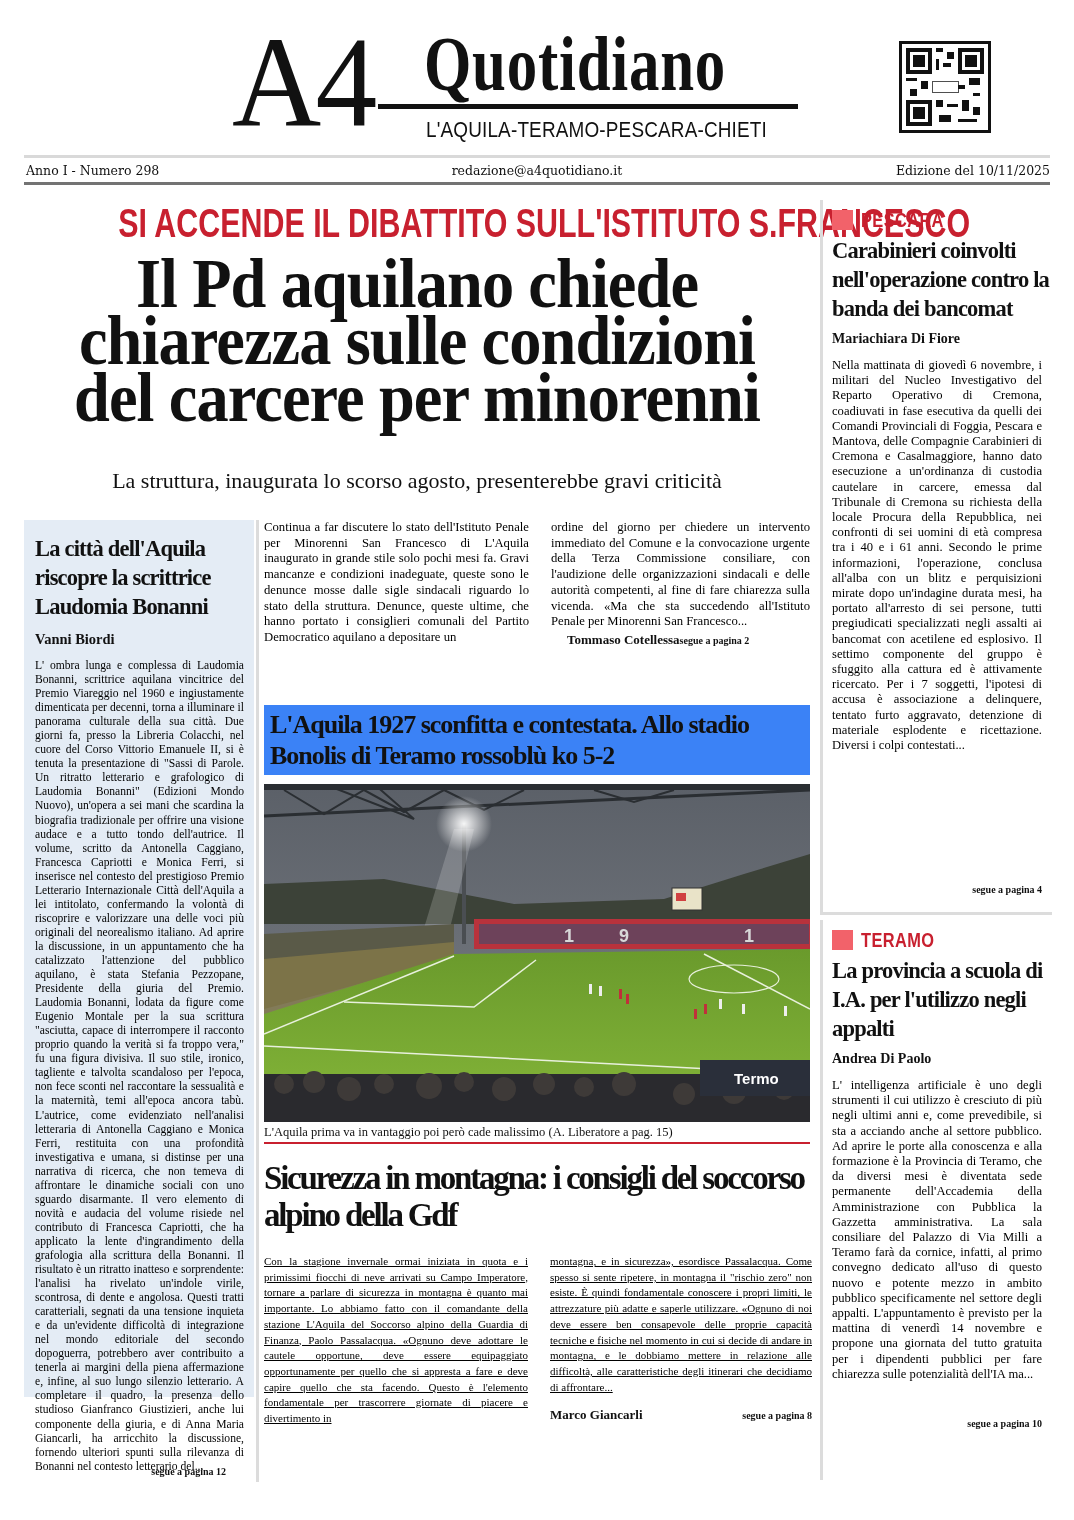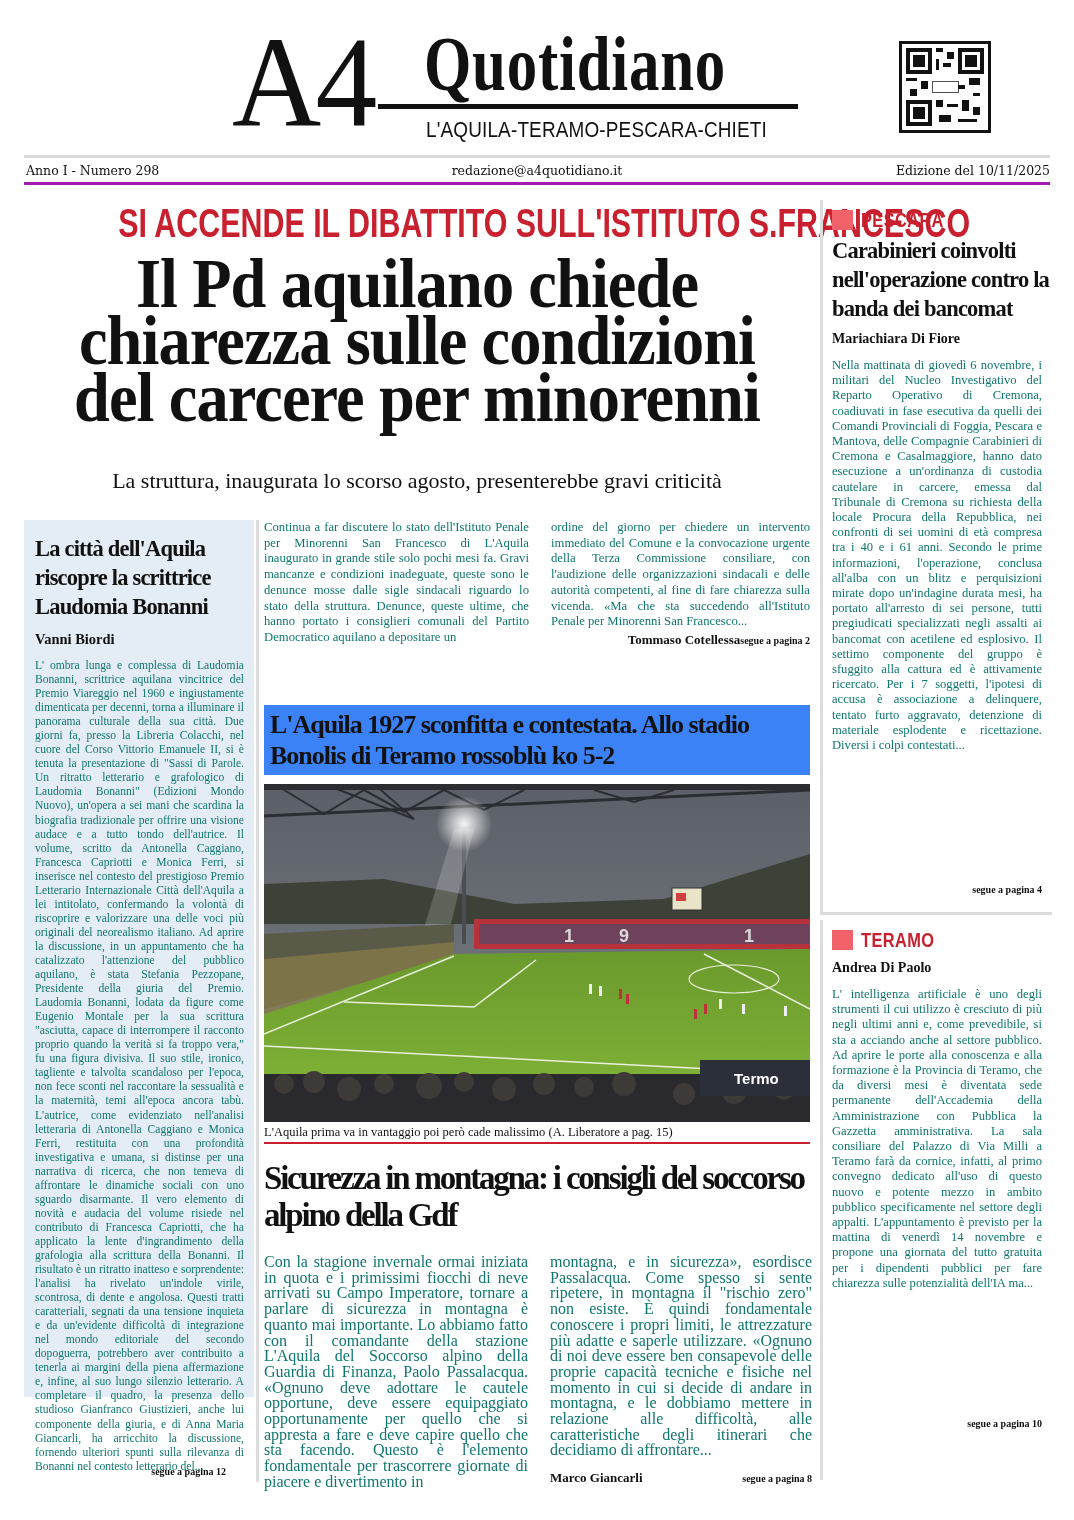--- a/index.html
+++ b/index.html
@@ -8,62 +8,62 @@
 
   
   .masthead { position: absolute; left: 0; top: 8px; width: 924px; height: 150px; }
   .logo-a4 { position: absolute; left: 232px; top: 14px; font-family: "Liberation Serif", serif; font-size: 130px; line-height: 120px; letter-spacing: -6px; transform: scaleX(0.95); transform-origin: left; color: #111; }
   .logo-name { position: absolute; left: 424px; top: 16px; font-family: "Liberation Serif", serif; font-weight: bold; font-size: 78px; line-height: 80px; transform: scaleX(0.78); transform-origin: left; letter-spacing: 1px; color: #111; }
   .logo-rule { position: absolute; left: 378px; top: 96px; width: 420px; height: 5px; background: #111; }
   .logo-regions { position: absolute; left: 426px; top: 108px; font-family: "Liberation Sans", sans-serif; font-size: 22px; line-height: 28px; transform: scaleX(0.86); transform-origin: left; color: #111; letter-spacing: 0.2px; }
   .qr { position: absolute; left: 899px; top: 33px; width: 92px; height: 92px; border: 3px solid #111; background: #fff; padding: 4px; }
   .qr svg { width: 100%; height: 100%; display: block; }
 
-  .meta-bar { position: absolute; left: 24px; top: 155px; width: 1026px; height: 30px; border-top: 3px solid #d9d9d9; border-bottom: 3px solid #a21caf; font-family: "DejaVu Serif", serif; font-size: 12.5px; }
+  .meta-bar { position: absolute; left: 24px; top: 155px; width: 1026px; height: 30px; border-top: 3px solid #d9d9d9; border-bottom: 3px solid #737373; font-family: "DejaVu Serif", serif; font-size: 12.5px; }
   .meta-bar span { position: absolute; top: 5px; }
   .meta-left { left: 2px; }
   .meta-center { left: 0; right: 0; text-align: center; }
   .meta-right { right: 0; }
 
   
   .kicker { position: absolute; left: 24px; top: 200px; width: 786px; text-align: center; color: #c8202f; font-family: "Liberation Sans", sans-serif; font-weight: bold; font-size: 40px; line-height: 46px; transform: scaleX(0.76); transform-origin: center; white-space: nowrap; }
   .headline { position: absolute; left: 24px; top: 255px; width: 786px; text-align: center; font-family: "Liberation Serif", serif; font-weight: bold; font-size: 70px; line-height: 57px; letter-spacing: -1px; }
   .headline div { transform: scaleX(0.92); transform-origin: center; white-space: nowrap; }
   .subhead { position: absolute; left: 24px; top: 467px; width: 786px; text-align: center; font-family: "Liberation Serif", serif; font-size: 22px; line-height: 28px; }
 
   
   .left-col { position: absolute; left: 24px; top: 520px; width: 230px; height: 877px; background: #e4ecf5; padding: 14px 10px 0 11px; }
   .left-col .title { font-family: "Liberation Serif", serif; font-weight: bold; font-size: 22.5px; line-height: 29px; letter-spacing: -0.8px; }
   .byline { font-family: "Liberation Serif", serif; font-weight: bold; font-size: 14.5px; margin-top: 10px; }
-  .body-text { font-family: "Liberation Serif", serif; font-size: 11.6px; line-height: 14.05px; text-align: justify; color: #0f766e; }
+  .body-text { font-family: "Liberation Serif", serif; font-size: 11.6px; line-height: 14.05px; text-align: justify; color: #000000; }
   .left-col .body-text { margin-top: 11px; }
   .segue { font-family: "Liberation Serif", serif; font-weight: bold; font-size: 10px; text-align: right; }
   .left-col .segue { position: absolute; right: 28px; top: 946px; }
 
   .vline { position: absolute; width: 3px; background: #dcdcdc; }
 
   
   .mid-a { position: absolute; left: 264px; top: 520px; width: 546px; }
   .mid-a .c1 { position: absolute; left: 0; top: 0; width: 265px; }
   .mid-a .c2 { position: absolute; left: 287px; top: 0; width: 259px; }
   .mid-a .body-text { font-size: 12.7px; line-height: 15.7px; }
-  .mid-a .foot { display: flex; justify-content: flex-end; align-items: baseline; margin-top: 2px; margin-left: 16px; }
+  .mid-a .foot { display: flex; justify-content: flex-start; align-items: baseline; margin-top: 2px; margin-left: 16px; }
   .mid-a .byline { margin-top: 0; font-size: 13px; }
 
   
   .sport-head { position: absolute; left: 264px; top: 705px; width: 546px; height: 70px; background: #3b82f6; padding: 4px 6px; font-family: "Liberation Serif", serif; font-weight: bold; font-size: 26px; line-height: 31px; letter-spacing: -1px; }
   .photo { position: absolute; left: 264px; top: 784px; width: 546px; height: 338px; overflow: hidden; background: #4a5058; }
   .photo svg { width: 100%; height: 100%; display: block; }
   .caption { position: absolute; left: 264px; top: 1124px; width: 546px; font-family: "Liberation Serif", serif; font-size: 12.5px; line-height: 16px; border-bottom: 2px solid #c8202f; padding-bottom: 2px; }
 
   
   .mtn-head { position: absolute; left: 264px; top: 1160px; width: 546px; font-family: "Liberation Serif", serif; font-weight: bold; font-size: 33px; line-height: 37px; letter-spacing: -2.2px; }
   .mtn-c1 { position: absolute; left: 264px; top: 1254px; width: 264px; }
   .mtn-c2 { position: absolute; left: 550px; top: 1254px; width: 262px; }
-  .mtn-c1 .body-text, .mtn-c2 .body-text { font-size: 16px; line-height: 15.7px; }
+  .mtn-c1 .body-text, .mtn-c2 .body-text { font-size: 11px; line-height: 15.7px; text-decoration: underline; }
   .mtn-c2 .foot { display: flex; justify-content: space-between; align-items: baseline; margin-top: 12px; }
   .mtn-c2 .byline { margin-top: 0; font-size: 13px; }
 
   
   .right-box { position: absolute; left: 820px; width: 232px; border-left: 3px solid #dcdcdc; padding: 8px 0 0 9px; }
   .right-box.r1 { top: 200px; height: 715px; border-bottom: 3px solid #dcdcdc; }
   .right-box.r2 { top: 920px; height: 560px; }
   .section-tag { display: flex; align-items: center; gap: 8px; }
   .tag-square { width: 21px; height: 20px; background: #f2626a; }
   .tag-label { font-family: "Liberation Sans", sans-serif; font-weight: bold; font-size: 21px; color: #c8202f; transform: scaleX(0.78); transform-origin: left; letter-spacing: 0.5px; }
@@ -248,16 +248,17 @@
   <div class="byline">Mariachiara Di Fiore</div>
   <p class="body-text">Nella mattinata di giovedì 6 novembre, i militari del Nucleo Investigativo del Reparto Operativo di Cremona, coadiuvati in fase esecutiva da quelli dei Comandi Provinciali di Foggia, Pescara e Mantova, delle Compagnie Carabinieri di Cremona e Casalmaggiore, hanno dato esecuzione a un'ordinanza di custodia cautelare in carcere, emessa dal Tribunale di Cremona su richiesta della locale Procura della Repubblica, nei confronti di sei uomini di età compresa tra i 40 e i 61 anni. Secondo le prime informazioni, l'operazione, conclusa all'alba con un blitz e perquisizioni mirate dopo un'indagine durata mesi, ha portato all'arresto di sei persone, tutti pregiudicati specializzati negli assalti ai bancomat con acetilene ed esplosivo. Il settimo componente del gruppo è sfuggito alla cattura ed è attivamente ricercato. Per i 7 soggetti, l'ipotesi di accusa è associazione a delinquere, tentato furto aggravato, detenzione di materiale esplodente e ricettazione. Diversi i colpi contestati...</p>
   <div class="segue">segue a pagina 4</div>
 </article>
 
 <article class="right-box r2">
   <div class="section-tag">
     <span class="tag-square"></span>
     <span class="tag-label">TERAMO</span>
   </div>
+  <h2 class="title">La provincia a scuola di I.A. per l'utilizzo negli appalti</h2>
   <div class="byline">Andrea Di Paolo</div>
   <p class="body-text">L' intelligenza artificiale è uno degli strumenti il cui utilizzo è cresciuto di più negli ultimi anni e, come prevedibile, si sta a acciando anche al settore pubblico. Ad aprire le porte alla conoscenza e alla formazione è la Provincia di Teramo, che da diversi mesi è diventata sede permanente dell'Accademia della Amministrazione con Pubblica la Gazzetta amministrativa. La sala consiliare del Palazzo di Via Milli a Teramo farà da cornice, infatti, al primo convegno dedicato all'uso di questo nuovo e potente mezzo in ambito pubblico specificamente nel settore degli appalti. L'appuntamento è previsto per la mattina di venerdì 14 novembre e propone una giornata del tutto gratuita per i dipendenti pubblici per fare chiarezza sulle potenzialità dell'IA ma...</p>
   <div class="segue">segue a pagina 10</div>
 </article>
 
 </body></html>

